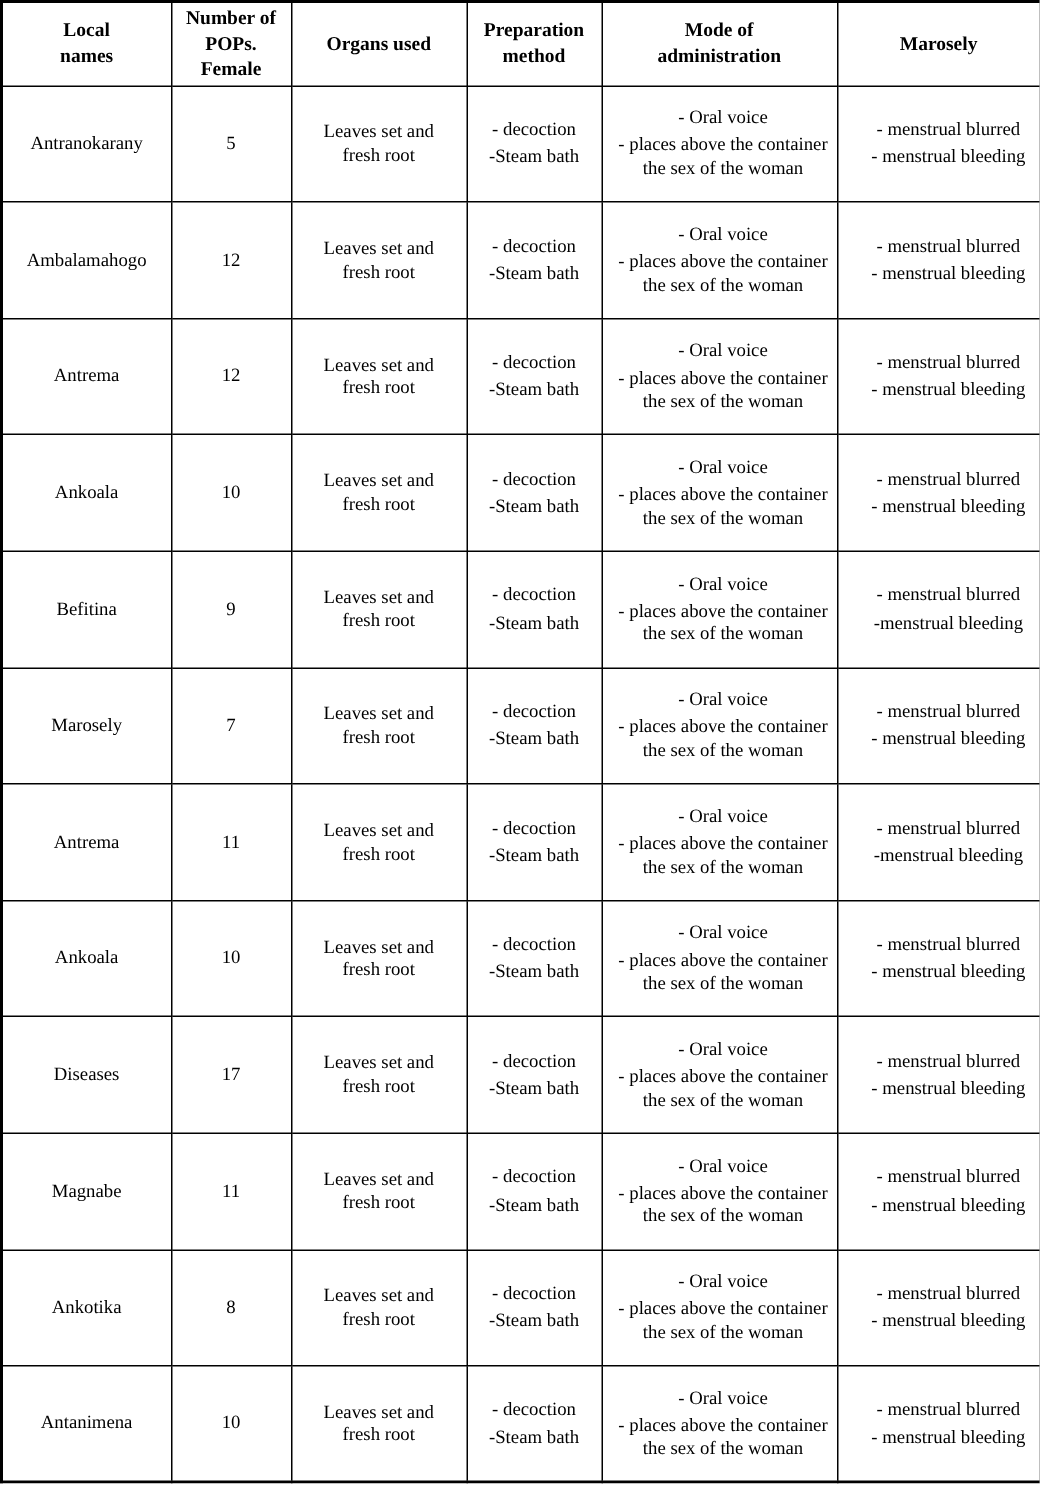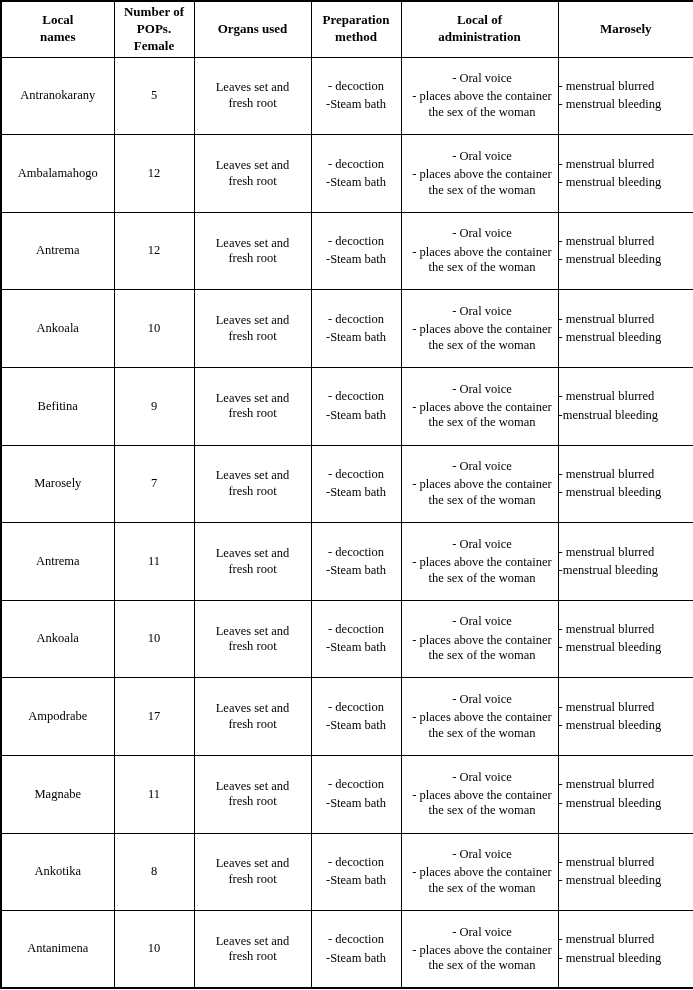--- a/index.html
+++ b/index.html
@@ -21,21 +21,21 @@
     font-weight: bold;
     font-size: 13px;
     line-height: 1.3;
     text-align: center;
     white-space: pre-line;
     padding: 2px;
   }
   td { font-size: 12.5px; line-height: 1.25; padding: 2px; }
   td.col-0, td.col-1, td.col-2, td.col-3 { text-align: center; }
   td.col-4 { text-align: center; padding-left: 9px; padding-right: 4px; }
-  td.col-5 { text-align: left; padding-left: 0; padding-right: 3px; }
+  td.col-5 { text-align: center; padding-left: 16px; padding-right: 3px; }
   .cell-text { white-space: pre-line; }
   .item { margin: 2.5px 0; }
 </style>
 </head>
 <body>
 
 <table class="ethno">
   <colgroup>
     <col style="width:113px">
     <col style="width:80px">
@@ -47,21 +47,21 @@
   <thead>
     <tr>
         <th class="hdr col-0">Local
 names</th>
         <th class="hdr col-1">Number of
 POPs.
 Female</th>
         <th class="hdr col-2">Organs used</th>
         <th class="hdr col-3">Preparation
 method</th>
-        <th class="hdr col-4">Local of
+        <th class="hdr col-4">Mode of
 administration</th>
         <th class="hdr col-5">Marosely</th>
       </tr>
   </thead>
   <tbody>
       <tr>
         <td class="col-0">
           <div class="cell-text">Antranokarany</div>
         </td>
         <td class="col-1">
@@ -247,21 +247,21 @@
           <div class="item">- Oral voice</div>
           <div class="item">- places above the container the sex of the woman</div>
         </td>
         <td class="col-5">
           <div class="item">- menstrual blurred</div>
           <div class="item">- menstrual bleeding</div>
         </td>
       </tr>
       <tr>
         <td class="col-0">
-          <div class="cell-text">Ampodrabe</div>
+          <div class="cell-text">Diseases</div>
         </td>
         <td class="col-1">
           <div class="cell-text">17</div>
         </td>
         <td class="col-2">
           <div class="cell-text">Leaves set and
 fresh root</div>
         </td>
         <td class="col-3">
           <div class="item">- decoction</div>

